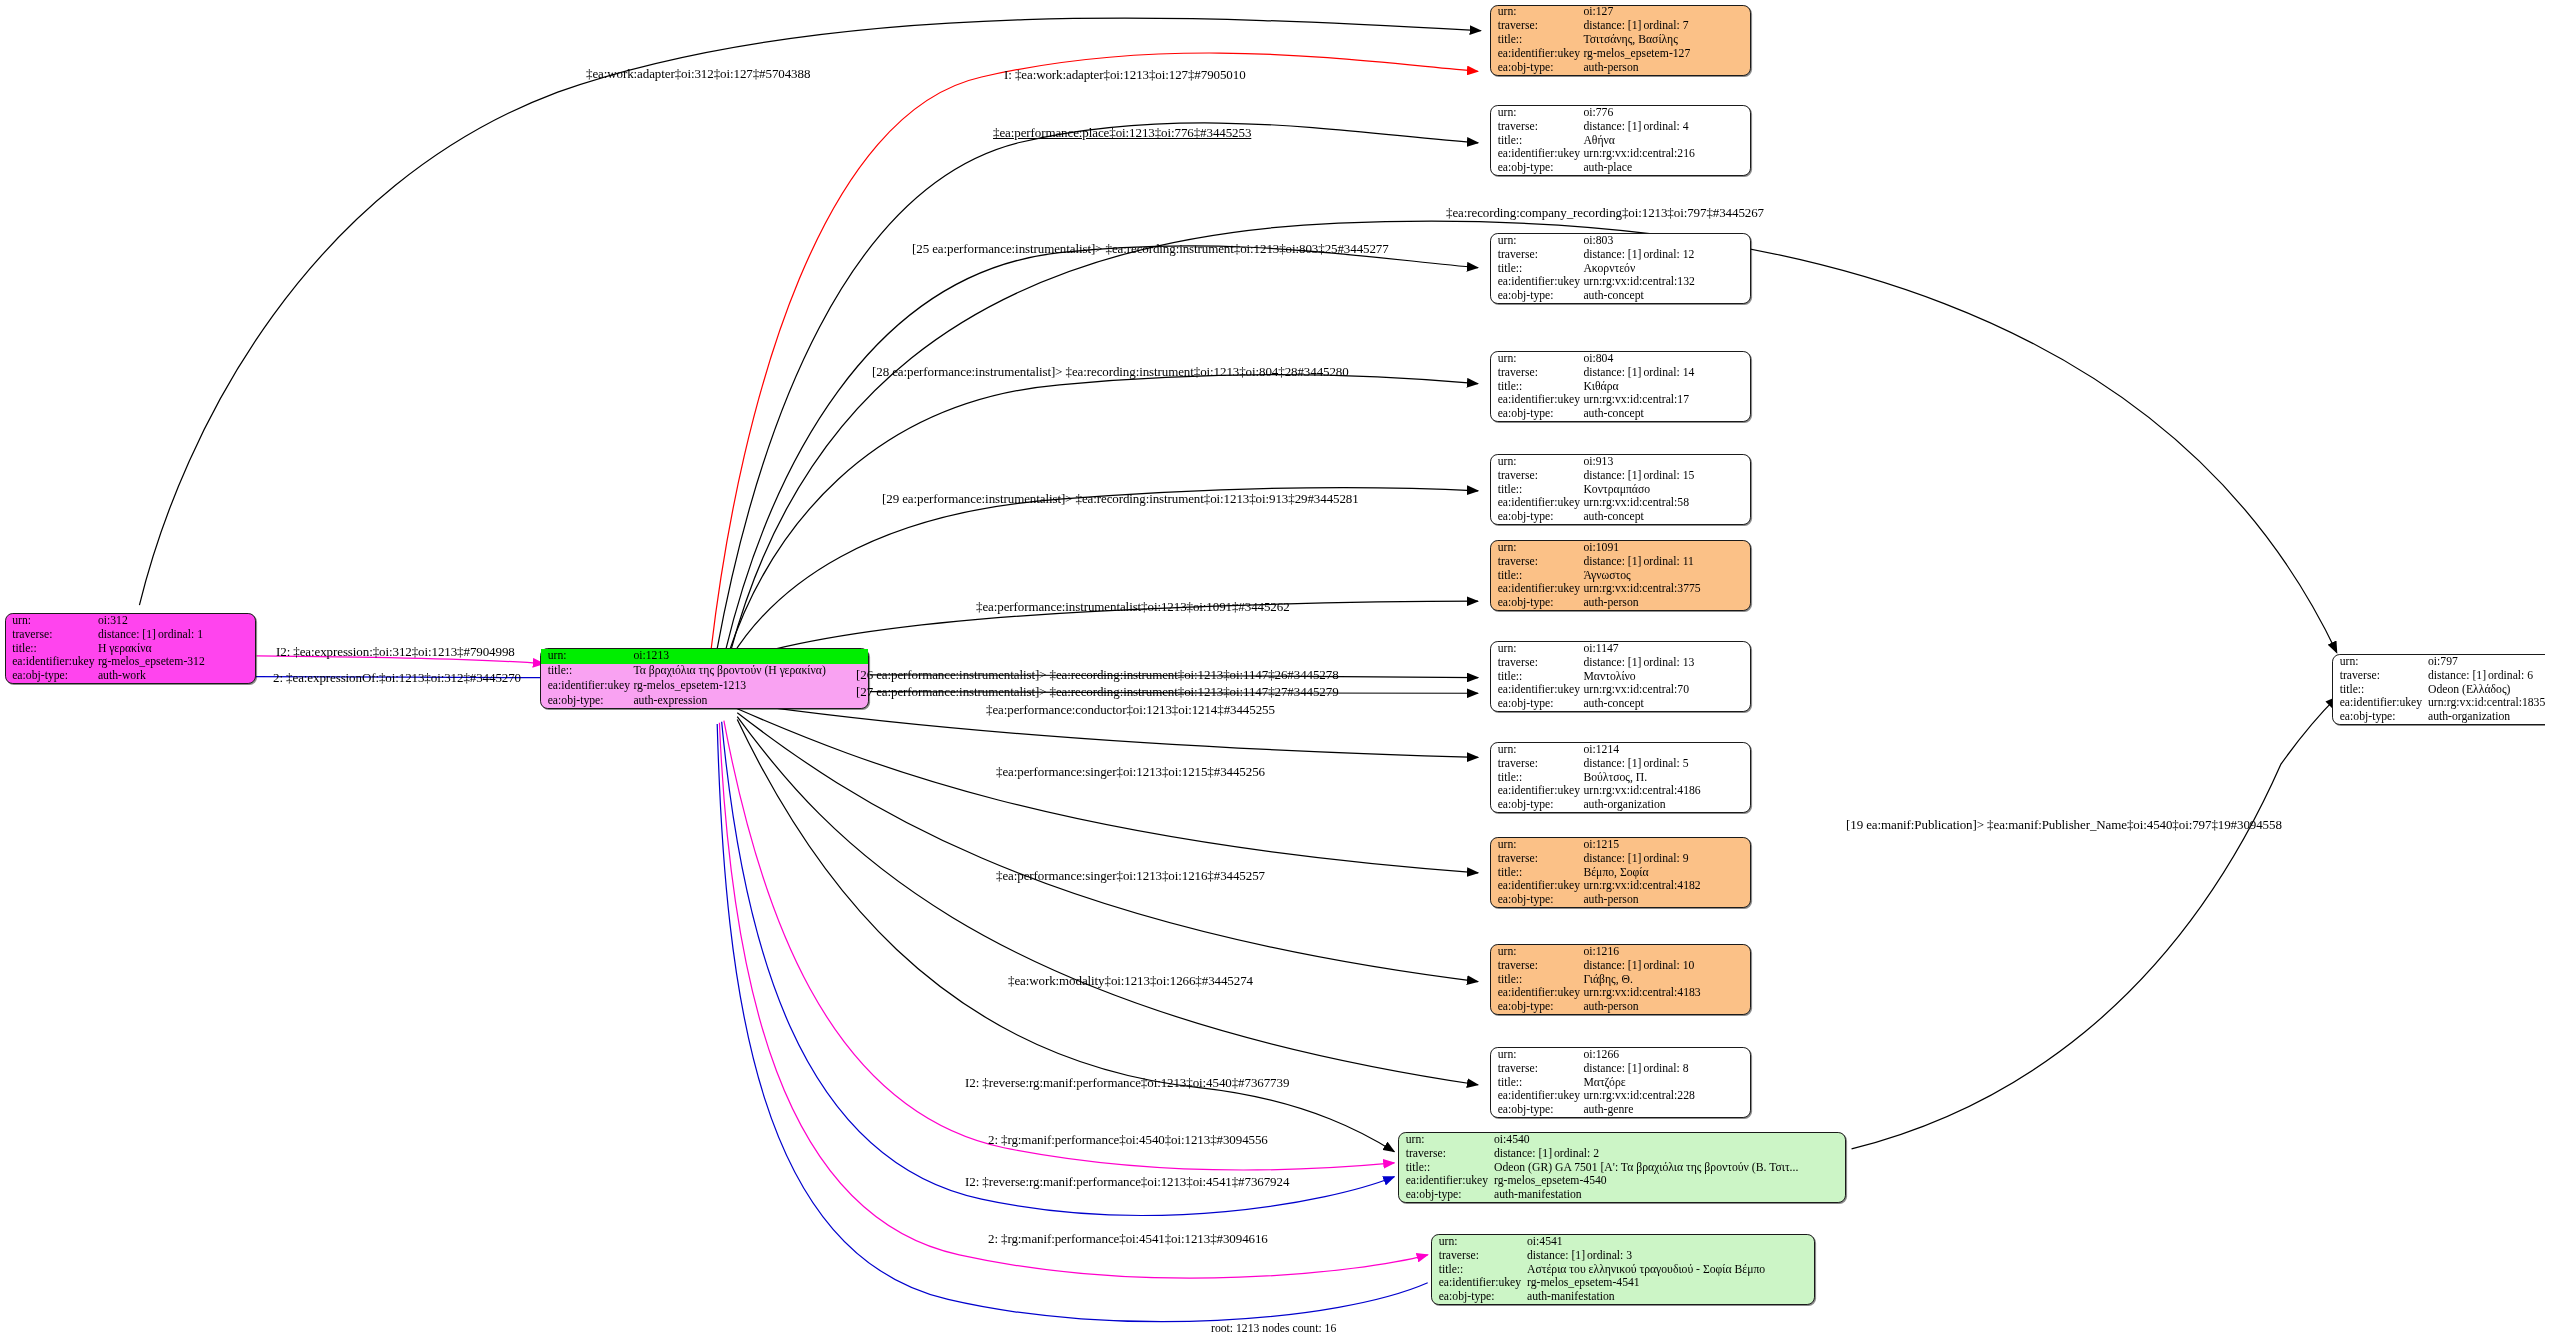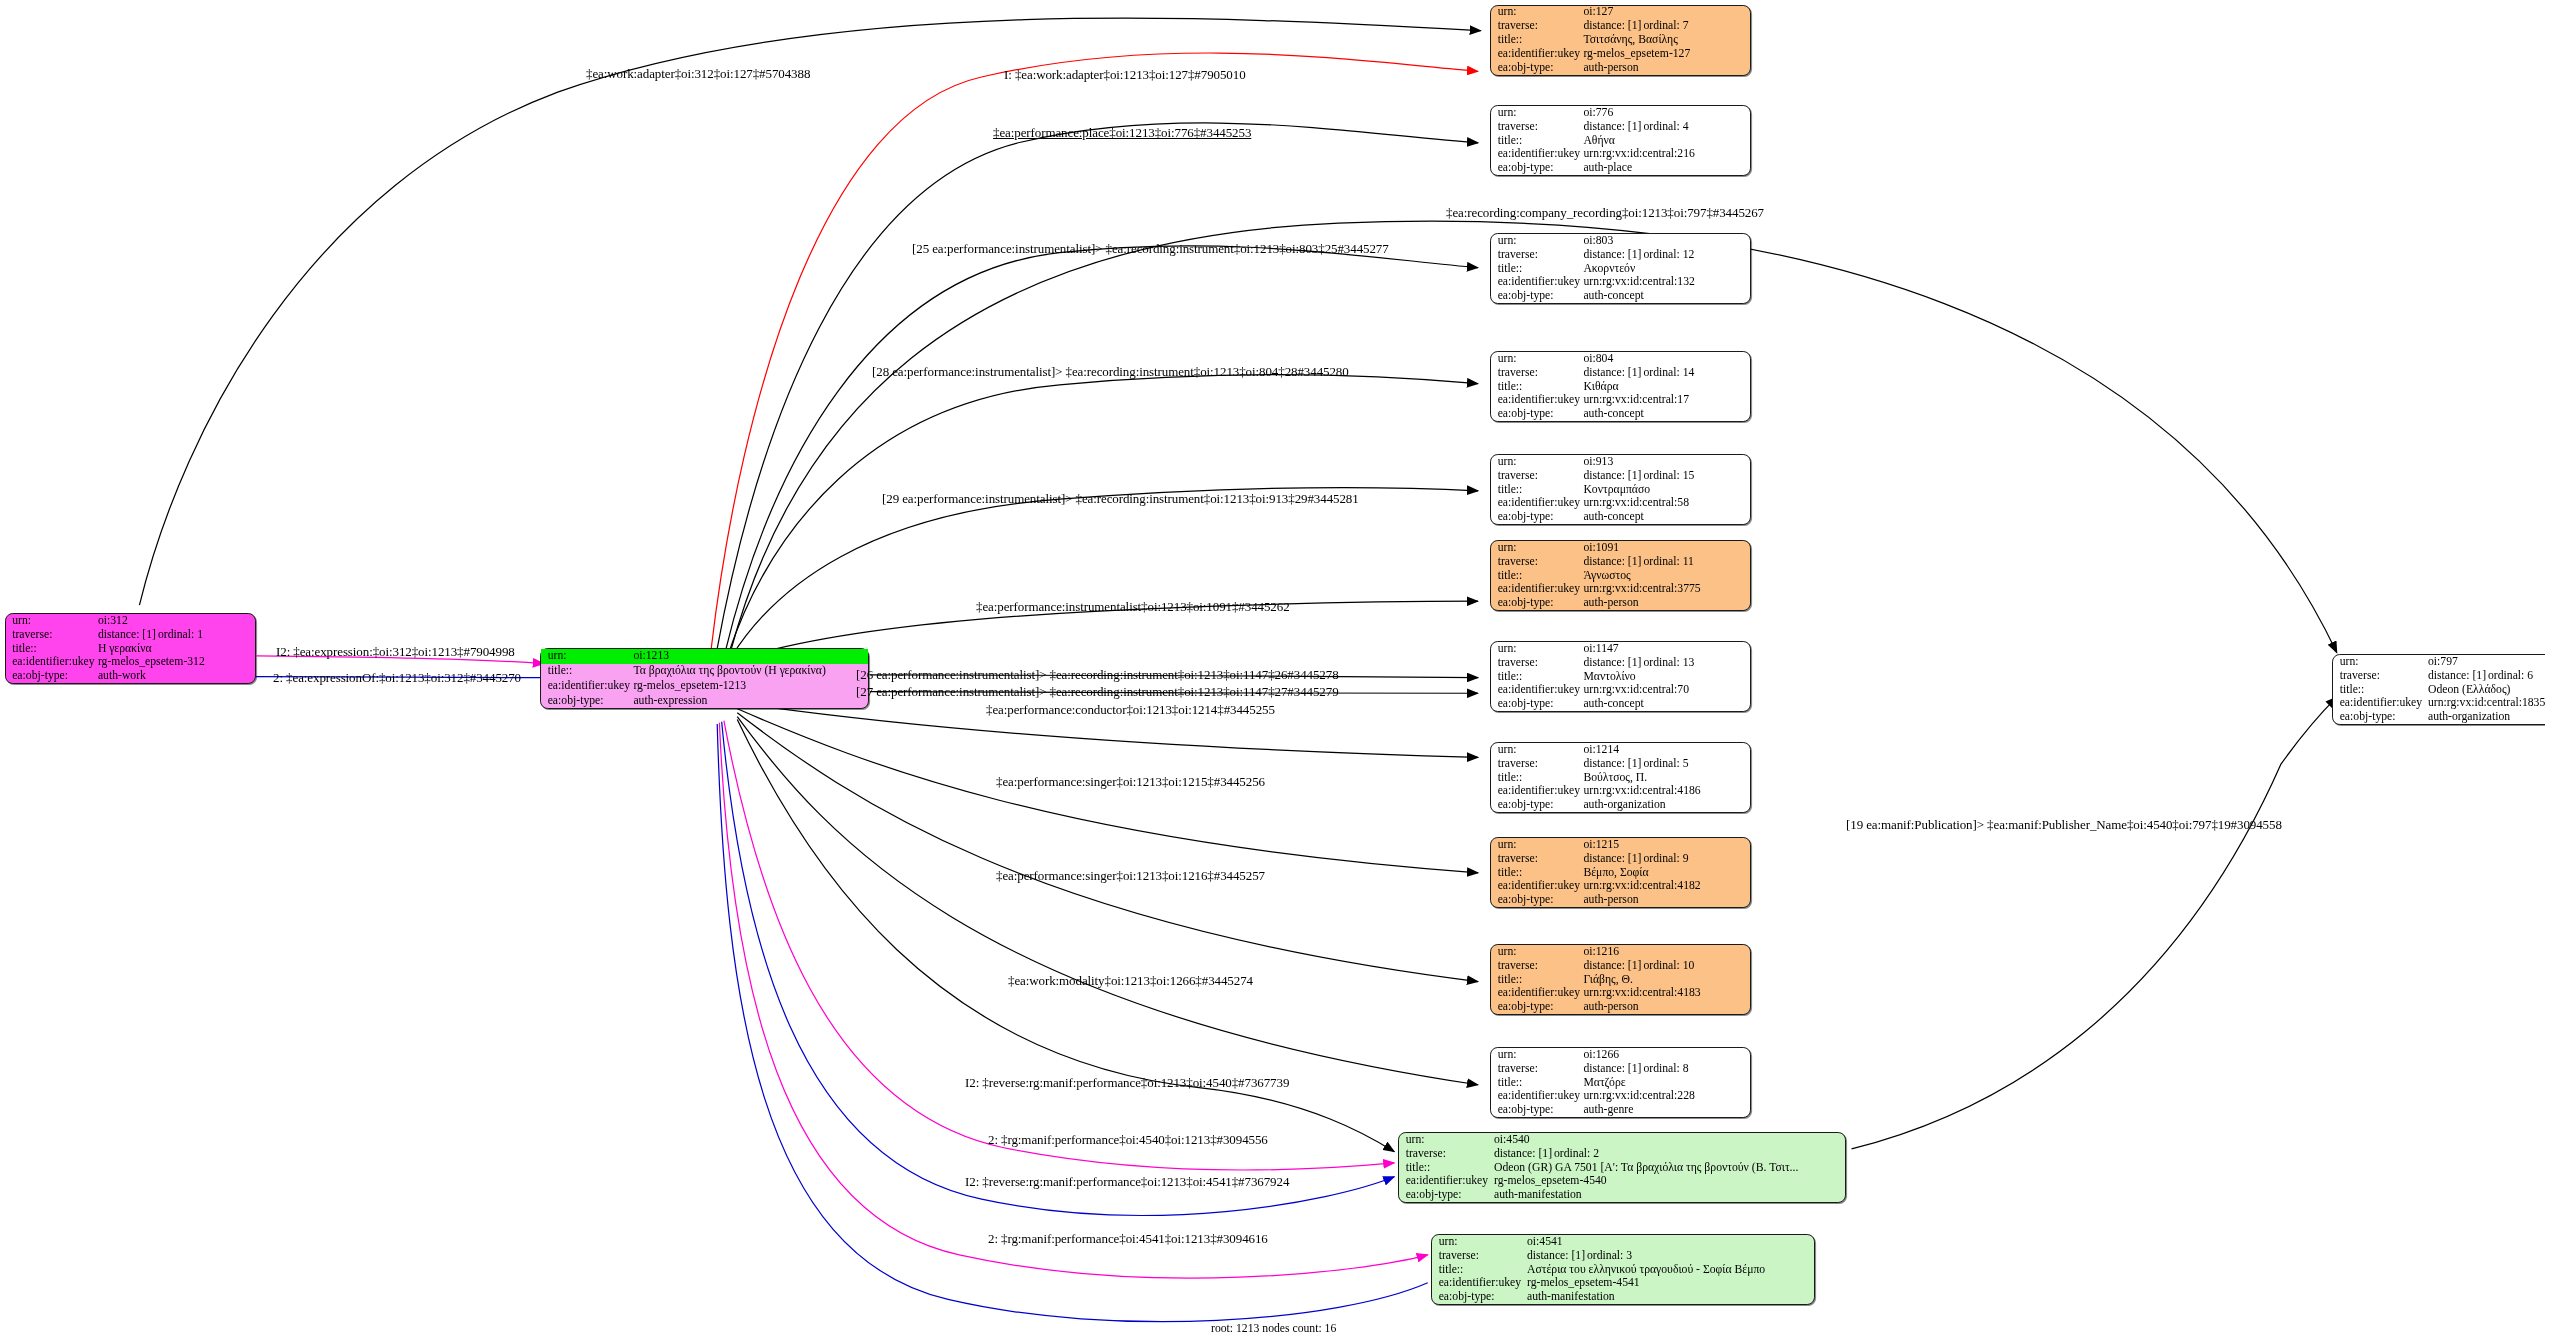--- a/index.html
+++ b/index.html
@@ -528,21 +528,21 @@
   <div class="elabel" style="left:1004px;top:67px;">I: ‡ea:work:adapter‡oi:1213‡oi:127‡#7905010</div>
   <div class="elabel" style="left:993px;top:125px;text-decoration:underline;">‡ea:performance:place‡oi:1213‡oi:776‡#3445253</div>
   <div class="elabel" style="left:1446px;top:205px;">‡ea:recording:company_recording‡oi:1213‡oi:797‡#3445267</div>
   <div class="elabel" style="left:872px;top:241px;padding-left:40px;">[25 ea:performance:instrumentalist]&gt; ‡ea:recording:instrument‡oi:1213‡oi:803‡25#3445277</div>
   <div class="elabel" style="left:872px;top:364px;">[28 ea:performance:instrumentalist]&gt; ‡ea:recording:instrument‡oi:1213‡oi:804‡28#3445280</div>
   <div class="elabel" style="left:882px;top:491px;">[29 ea:performance:instrumentalist]&gt; ‡ea:recording:instrument‡oi:1213‡oi:913‡29#3445281</div>
   <div class="elabel" style="left:976px;top:599px;">‡ea:performance:instrumentalist‡oi:1213‡oi:1091‡#3445262</div>
   <div class="elabel" style="left:856px;top:667px;">[26 ea:performance:instrumentalist]&gt; ‡ea:recording:instrument‡oi:1213‡oi:1147‡26#3445278</div>
   <div class="elabel" style="left:856px;top:684px;">[27 ea:performance:instrumentalist]&gt; ‡ea:recording:instrument‡oi:1213‡oi:1147‡27#3445279</div>
   <div class="elabel" style="left:986px;top:702px;">‡ea:performance:conductor‡oi:1213‡oi:1214‡#3445255</div>
-  <div class="elabel" style="left:996px;top:764px;margin-top:10px;">‡ea:performance:singer‡oi:1213‡oi:1215‡#3445256</div>
+  <div class="elabel" style="left:996px;top:764px;">‡ea:performance:singer‡oi:1213‡oi:1215‡#3445256</div>
   <div class="elabel" style="left:996px;top:868px;">‡ea:performance:singer‡oi:1213‡oi:1216‡#3445257</div>
   <div class="elabel" style="left:1008px;top:973px;">‡ea:work:modality‡oi:1213‡oi:1266‡#3445274</div>
   <div class="elabel" style="left:276px;top:644px;">I2: ‡ea:expression:‡oi:312‡oi:1213‡#7904998</div>
   <div class="elabel" style="left:273px;top:670px;">2: ‡ea:expressionOf:‡oi:1213‡oi:312‡#3445270</div>
   <div class="elabel" style="left:965px;top:1075px;">I2: ‡reverse:rg:manif:performance‡oi:1213‡oi:4540‡#7367739</div>
   <div class="elabel" style="left:988px;top:1132px;">2: ‡rg:manif:performance‡oi:4540‡oi:1213‡#3094556</div>
   <div class="elabel" style="left:965px;top:1174px;">I2: ‡reverse:rg:manif:performance‡oi:1213‡oi:4541‡#7367924</div>
   <div class="elabel" style="left:988px;top:1231px;">2: ‡rg:manif:performance‡oi:4541‡oi:1213‡#3094616</div>
   <div class="elabel" style="left:1846px;top:817px;">[19 ea:manif:Publication]&gt; ‡ea:manif:Publisher_Name‡oi:4540‡oi:797‡19#3094558</div>
 

